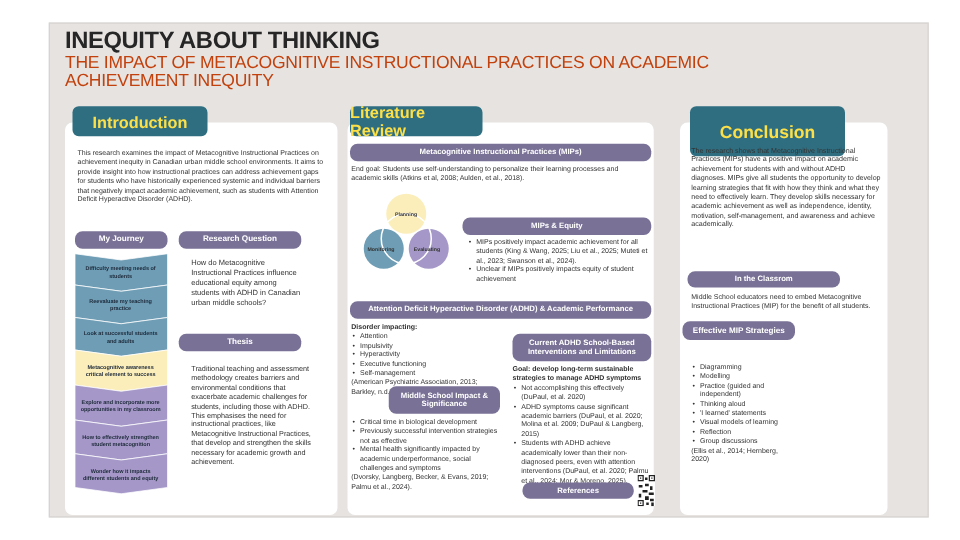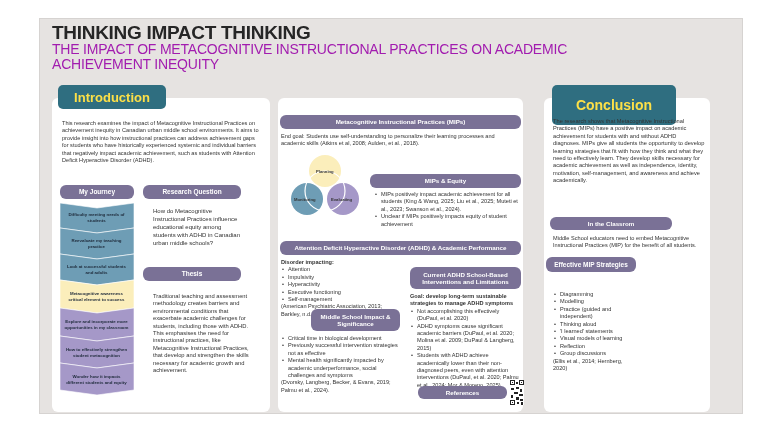--- a/index.html
+++ b/index.html
@@ -1,34 +1,34 @@
 <!DOCTYPE html>
 <html><head>
 <meta charset="utf-8">
 <style>
 *{box-sizing:border-box;margin:0;padding:0}
 html,body{width:768px;height:432px;background:#ffffff;overflow:hidden;font-family:"Liberation Sans",sans-serif;color:#333}
 .poster{position:absolute;left:39px;top:18px;width:704px;height:396px;background:#e6e3e1;border:1px solid #d6d3d1}
 .t1{position:absolute;left:12px;top:3px;font-size:19px;font-weight:bold;color:#262626;letter-spacing:-0.3px}
-.t2{position:absolute;left:12px;top:23px;font-size:14px;color:#a21caf;line-height:15px;width:560px;letter-spacing:-0.2px}
+.t2{position:absolute;left:12px;top:23px;font-size:14px;color:#c2410c;line-height:15px;width:560px;letter-spacing:-0.2px}
 .card{position:absolute;background:#fff;border-radius:6px}
 .mainhead{position:absolute;background:#2f6e80;color:#fde047;font-weight:bold;border-radius:5px;display:flex;align-items:center;justify-content:center;font-size:13px}
 .pill{position:absolute;background:#7a7196;color:#fff;font-weight:bold;font-size:6.2px;border-radius:6px;display:flex;align-items:center;justify-content:center;text-align:center;line-height:7.5px}
 .txt{position:absolute;font-size:5.6px;line-height:7.4px;color:#333}
 .txt ul{list-style:none}
 .txt li{padding-left:7px;position:relative}
 .txt li::before{content:"•";position:absolute;left:1px}
 .chev{position:absolute;left:20px;width:73px;display:flex;align-items:center;justify-content:center;text-align:center;font-size:4.4px;font-weight:bold;color:#1e2a3a;line-height:6px;padding:4px 4px 0}
 .b{font-weight:bold}
 </style>
 </head>
 <body>
 
 <div class="poster">
-  <div class="t1">THINKING IMPACT THINKING</div>
+  <div class="t1">INEQUITY ABOUT THINKING</div>
   <div class="t2">THE IMPACT OF METACOGNITIVE INSTRUCTIONAL PRACTICES ON ACADEMIC ACHIEVEMENT INEQUITY</div>
 
   <div class="card" style="left:12px;top:79px;width:218px;height:314px"></div>
   <div class="mainhead" style="left:18px;top:66px;width:108px;height:24px">Introduction</div>
   <div class="txt" style="left:22px;top:101px;width:198px">This research examines the impact of Metacognitive Instructional Practices on achievement inequity in Canadian urban middle school environments. It aims to provide insight into how instructional practices can address achievement gaps for students who have historically experienced systemic and individual barriers that negatively impact academic achievement, such as students with Attention Deficit Hyperactive Disorder (ADHD).</div>
 
   <div class="pill" style="left:20px;top:166px;width:74px;height:14px;font-size:6.5px">My Journey</div>
 
   <svg style="position:absolute;left:20px;top:184px" width="74" height="192" viewBox="0 0 74 192">
     <polygon points="0,0 37,5 74,0 74,25 37,30 0,25" fill="#6e9db5" stroke="#fff" stroke-width="0.6"></polygon>
@@ -46,20 +46,21 @@
   <div class="chev" style="top:290px;height:28px">Explore and incorporate more opportunities in my classroom</div>
   <div class="chev" style="top:318px;height:27px">How to effectively strengthen student metacognition</div>
   <div class="chev" style="top:345px;height:27px">Wonder how it impacts different students and equity</div>
 
   <div class="pill" style="left:103px;top:166px;width:98px;height:14px;font-size:6.5px">Research Question</div>
   <div class="txt" style="left:113px;top:188px;width:88px;font-size:6px;line-height:8px">How do Metacognitive Instructional Practices influence educational equity among students with ADHD in Canadian urban middle schools?</div>
   <div class="pill" style="left:103px;top:248px;width:98px;height:14px;font-size:6.5px">Thesis</div>
   <div class="txt" style="left:113px;top:274px;width:98px;font-size:5.8px;line-height:7.4px">Traditional teaching and assessment methodology creates barriers and environmental conditions that exacerbate academic challenges for students, including those with ADHD. This emphasises the need for instructional practices, like Metacognitive Instructional Practices, that develop and strengthen the skills necessary for academic growth and achievement.</div>
 
   <div class="card" style="left:238px;top:79px;width:245px;height:314px"></div>
+  <div class="mainhead" style="left:240px;top:66px;width:106px;height:24px">Literature Review</div>
 
   <div class="pill" style="left:240px;top:96px;width:241px;height:14px">Metacognitive Instructional Practices (MIPs)</div>
   <div class="txt" style="left:241px;top:114px;width:238px">End goal: Students use self-understanding to personalize their learning processes and academic skills (Atkins et al, 2008; Aulden, et al., 2018).</div>
 
   <svg style="position:absolute;left:250px;top:134px" width="70" height="66" viewBox="0 0 70 66">
     <circle cx="35" cy="18" r="16" fill="#fbeebb"></circle>
     <circle cx="17" cy="46" r="16" fill="#6e9db5"></circle>
     <circle cx="53" cy="46" r="16" fill="#a598c8"></circle>
     <circle cx="35" cy="38" r="20" fill="none" stroke="#fff" stroke-width="1.2"></circle>
   </svg>

